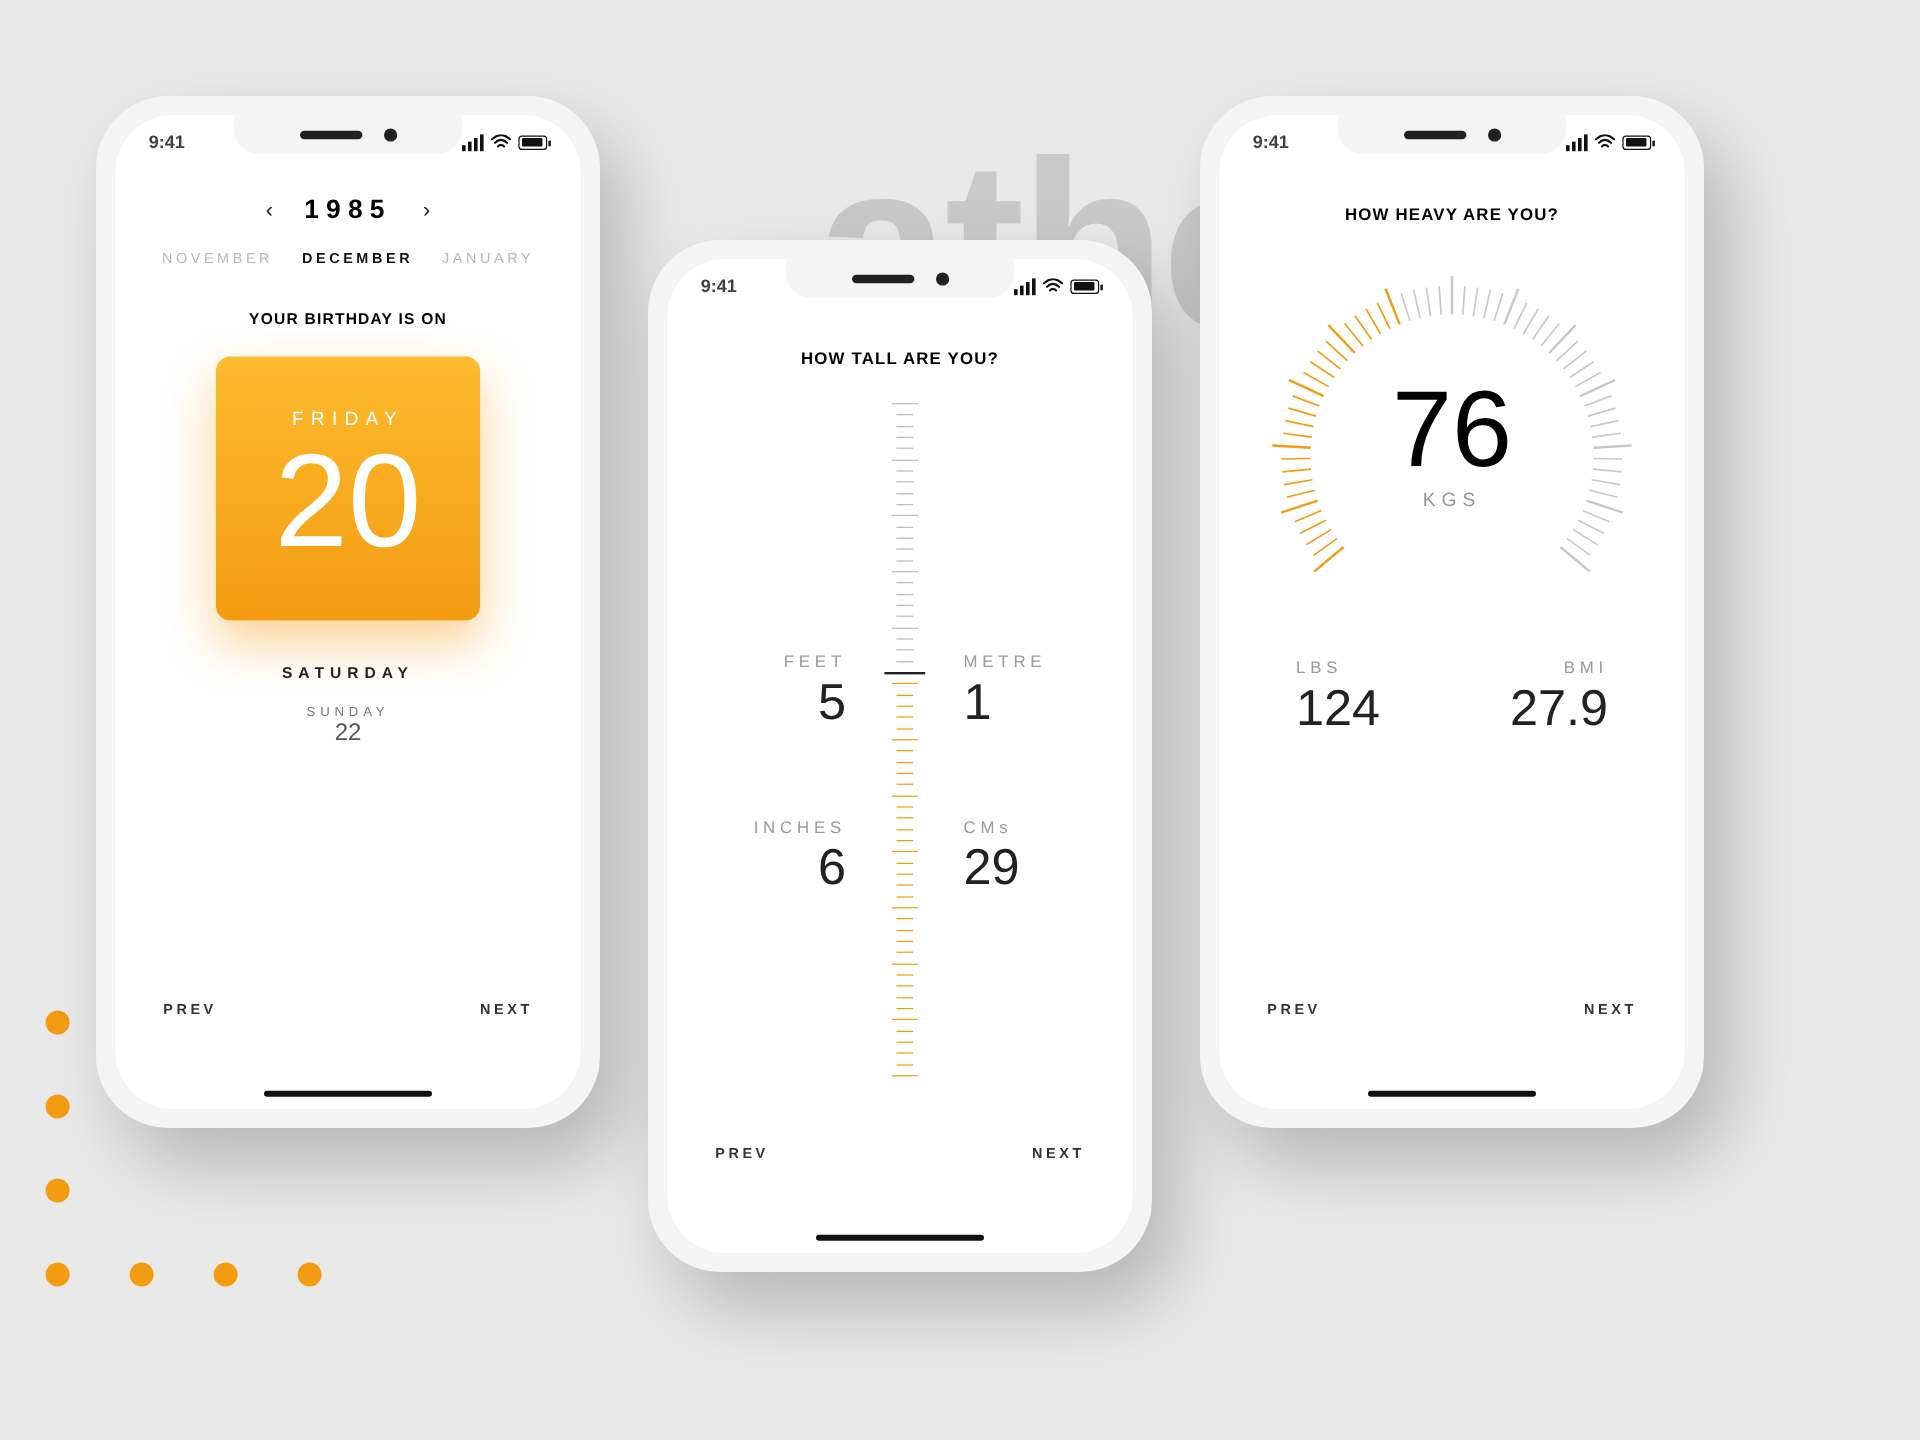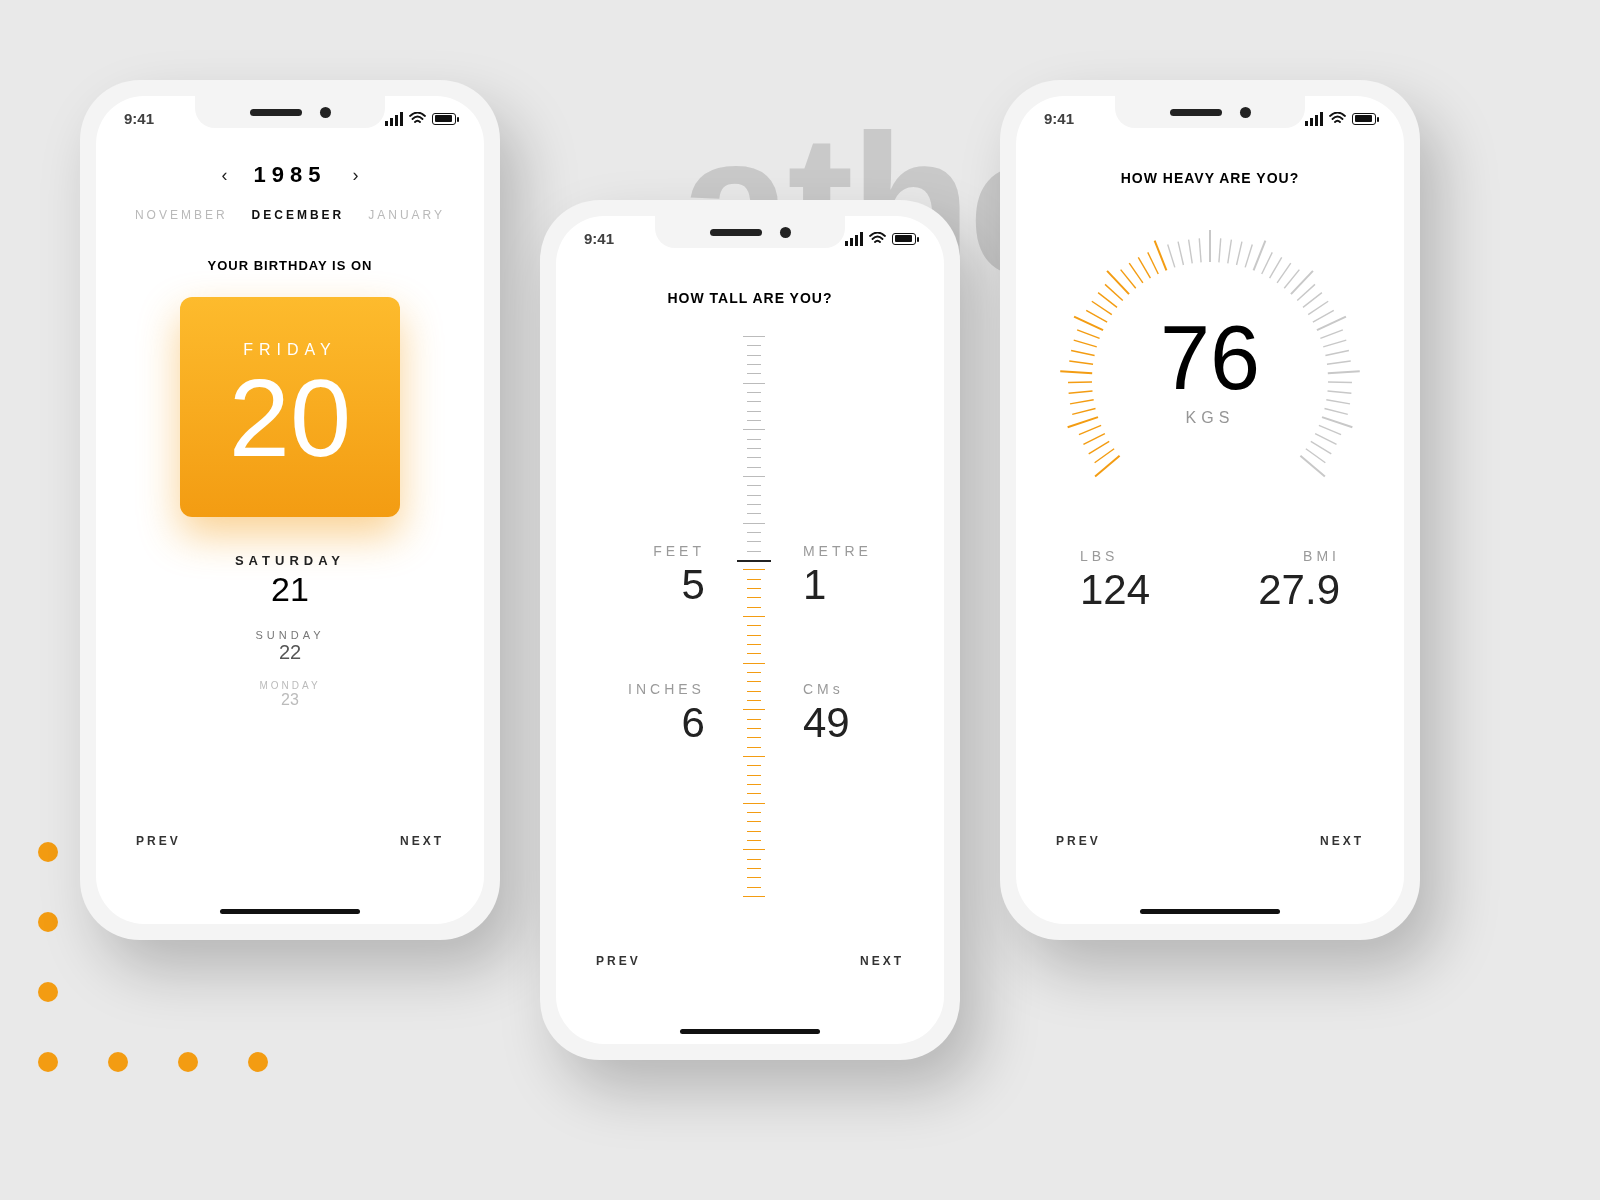--- a/index.html
+++ b/index.html
@@ -208,29 +208,24 @@
         <div class="bday-label">YOUR BIRTHDAY IS ON</div>
 
         <div class="daycard">
           <div class="dow">FRIDAY</div>
           <div class="dnum">20</div>
         </div>
 
         <div class="below-days">
           <div class="b1">
             <div class="dow">SATURDAY</div>
-            <div class="dn">21</div>
           </div>
           <div class="b2">
             <div class="dow">SUNDAY</div>
             <div class="dn">22</div>
-          </div>
-          <div class="b3">
-            <div class="dow">MONDAY</div>
-            <div class="dn">23</div>
           </div>
         </div>
 
         <div class="nav-row">
           <span>PREV</span>
           <span>NEXT</span>
         </div>
       </div>
       <div class="home-ind"></div>
     </div>
@@ -340,21 +335,21 @@
               <div class="needle" style="top: 224px;"></div>
             </div>
 
           <div class="side-vals right">
             <div class="mblock">
               <div class="lab">METRE</div>
               <div class="val">1</div>
             </div>
             <div class="mblock">
               <div class="lab">CMs</div>
-              <div class="val">49</div>
+              <div class="val">29</div>
             </div>
           </div>
         </div>
 
         <div class="nav-row">
           <span>PREV</span>
           <span>NEXT</span>
         </div>
       </div>
       <div class="home-ind"></div>

